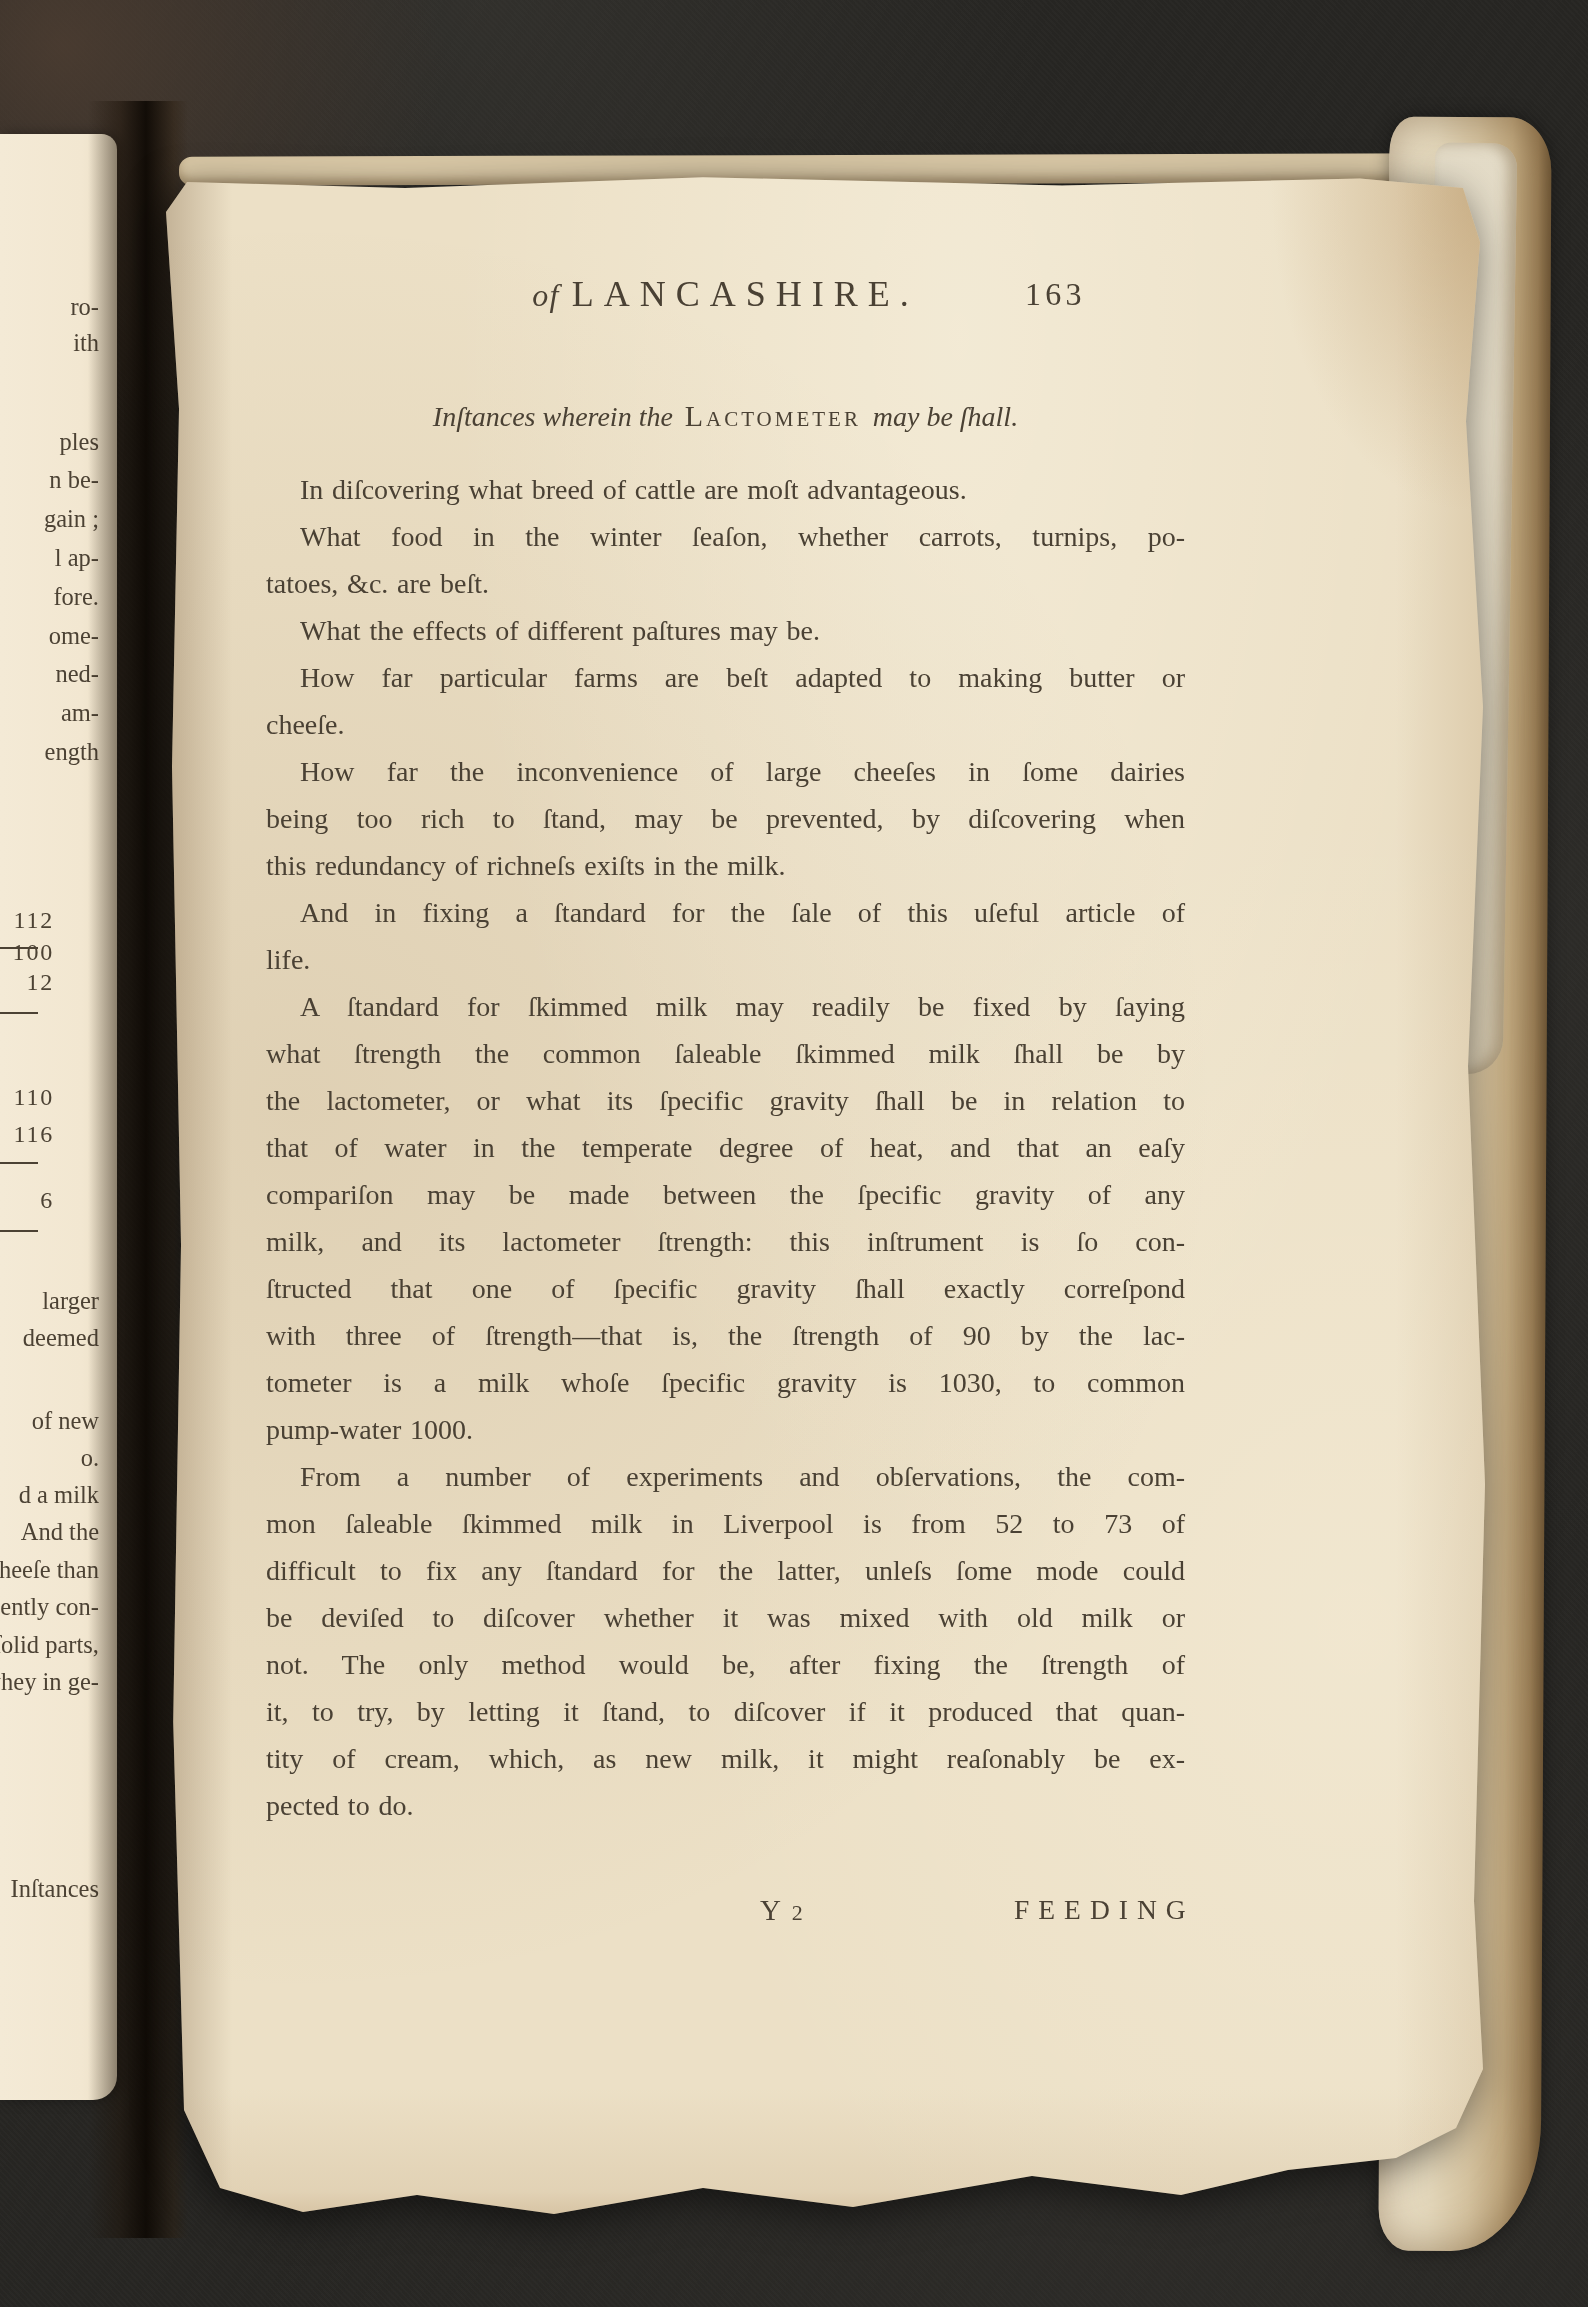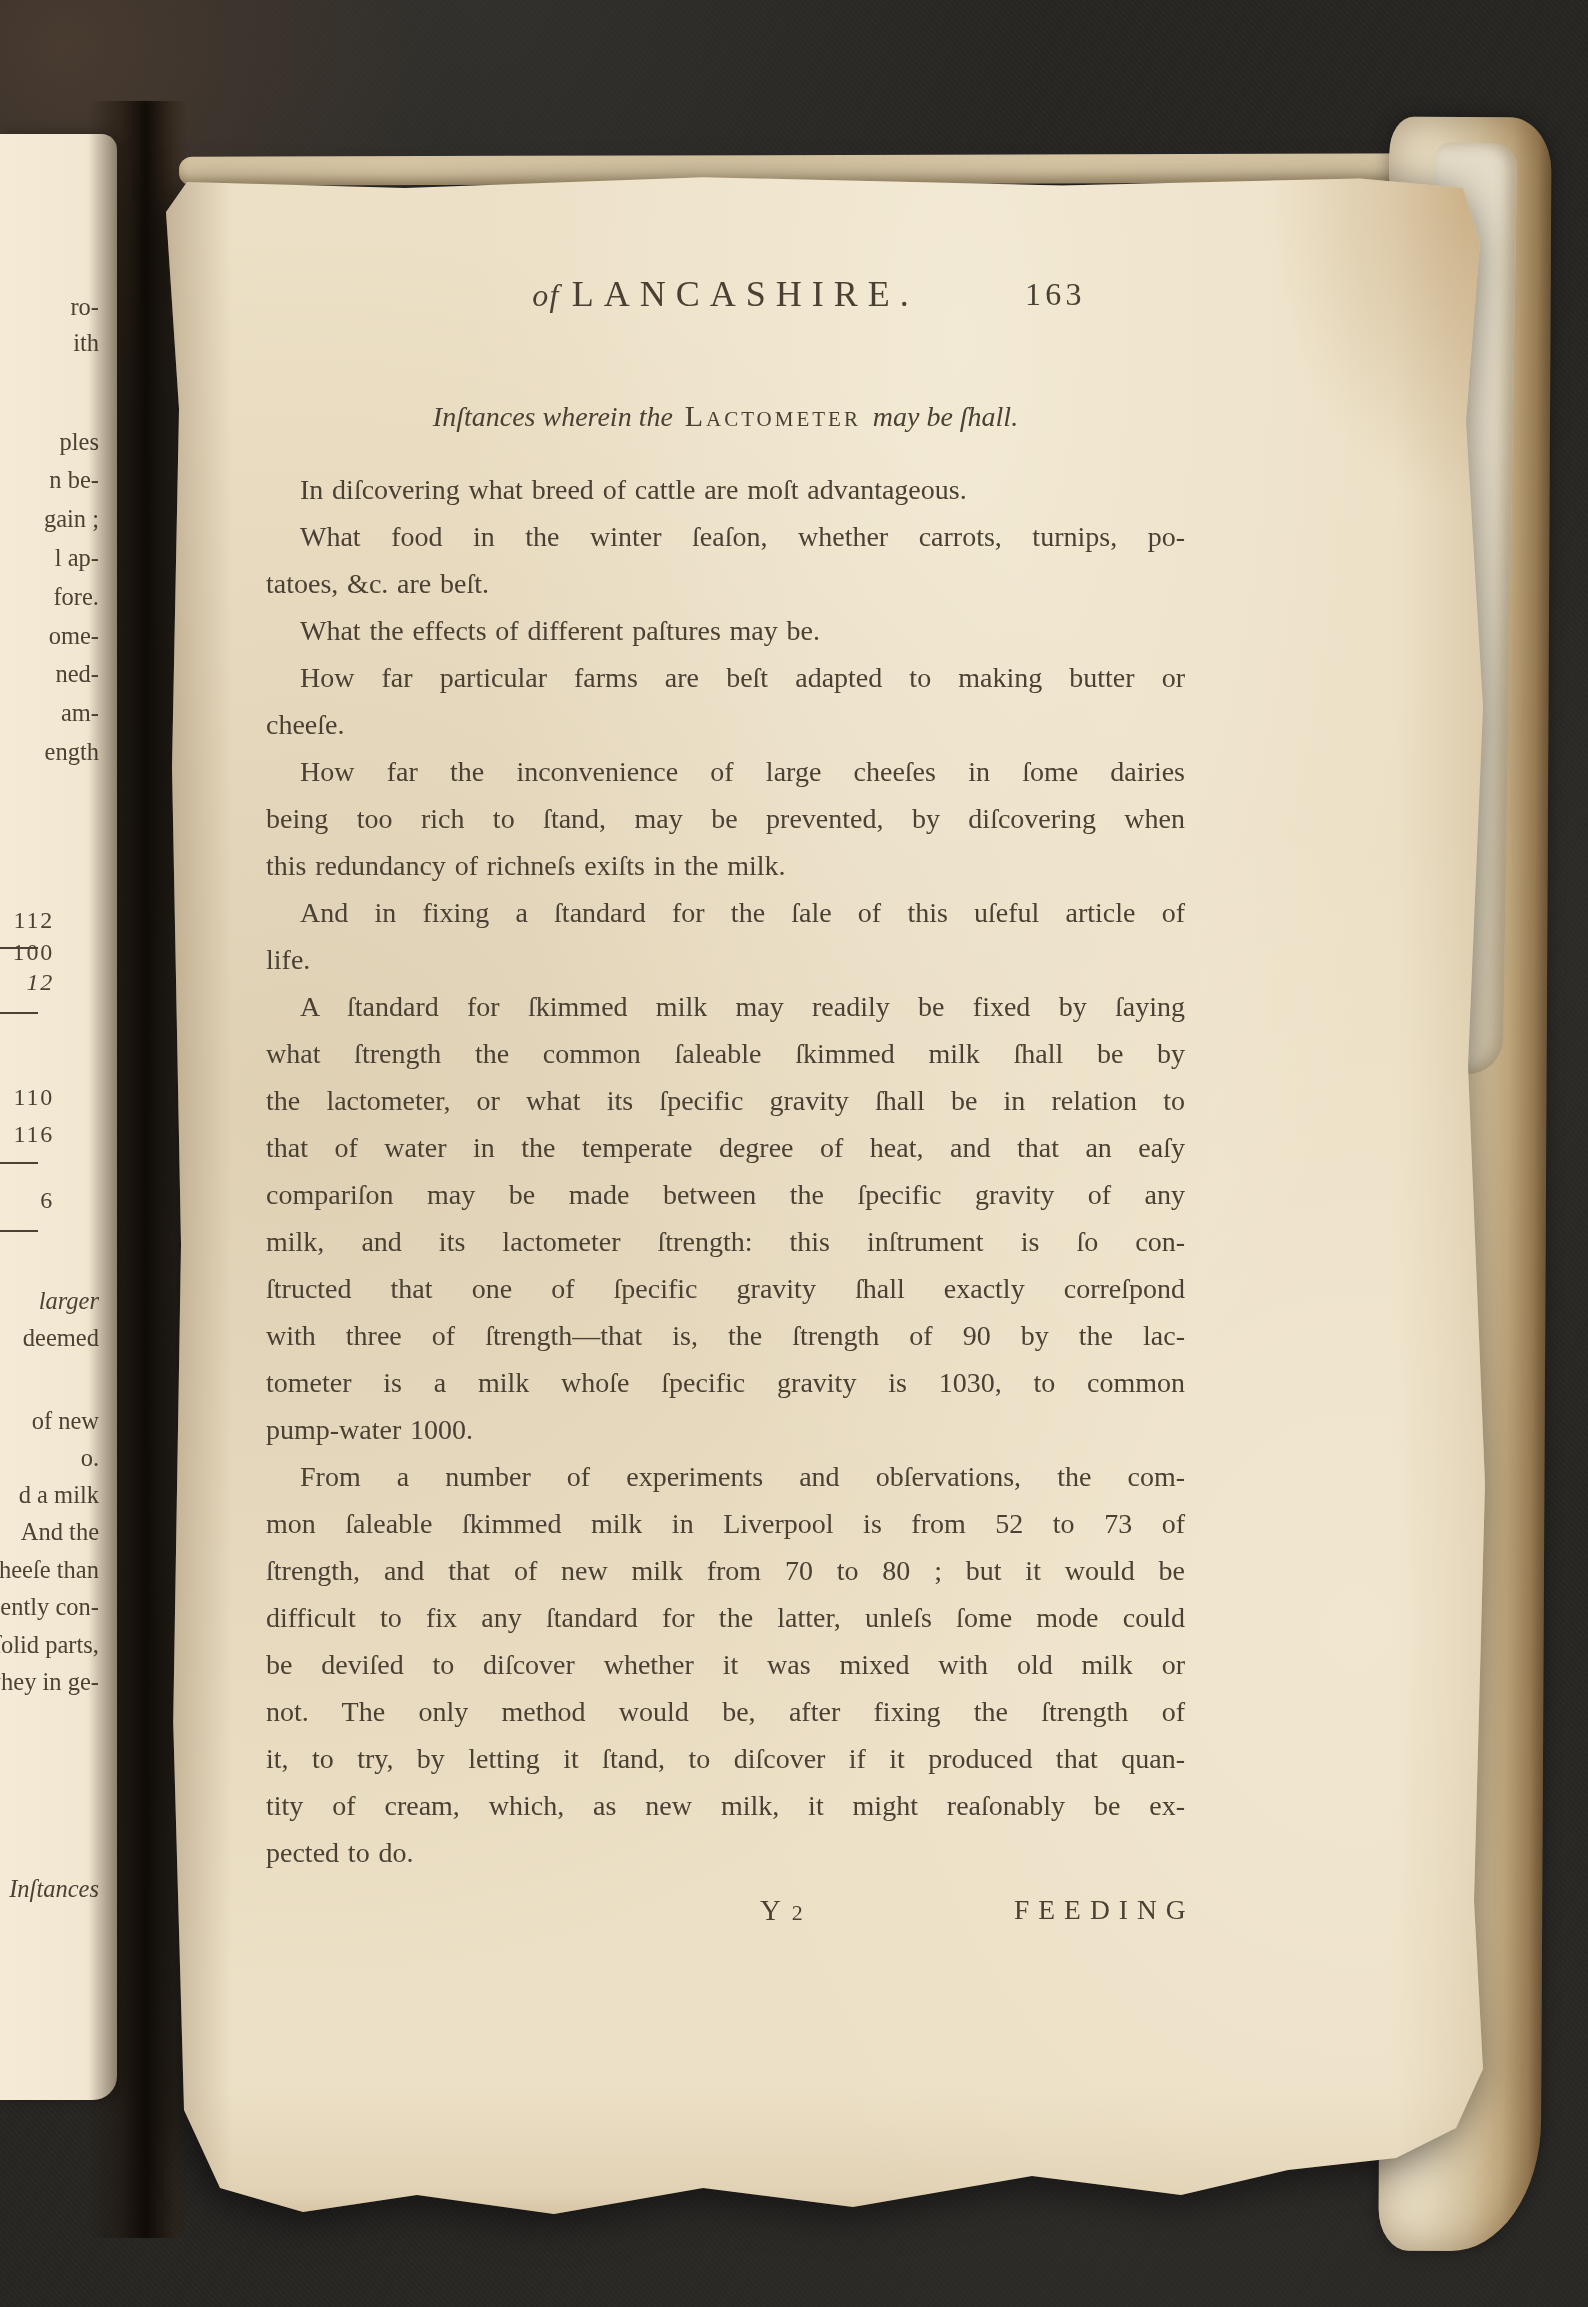--- a/index.html
+++ b/index.html
@@ -21,21 +21,21 @@
   
   .facing-page{
     position:absolute;left:0;top:134px;width:117px;height:1966px;
     background:linear-gradient(90deg,#f4ead6 0%,#f2e7d1 70%,#e9dcc2 100%);
     border-radius:0 15.5px 24px 0;
     box-shadow:3.6px 0 13px rgba(0,0,0,.35);
   }
   .facing-frags{position:absolute;inset:0;font-size:24.5px;color:#4c4234;}
   .frag{position:absolute;right:18px;white-space:nowrap;line-height:1;}
   .frag.num{right:63px;font-size:24px;letter-spacing:1.8px;}
-  .frag.it{font-style:italic;}
+  .frag.it{}
   .frag.rule{left:-7.2px;right:auto;width:45px;height:0;border-top:2.4px solid #4c4234;}
   
   .gutter{
     position:absolute;left:88px;top:101px;width:100px;height:2137px;
     background:linear-gradient(90deg, rgba(30,20,10,0) 0%, rgba(28,18,8,.5) 32%,
                rgba(14,9,4,.92) 58%, rgba(44,30,14,.4) 86%, rgba(44,30,14,0) 100%);
   }
   
   .under-stack{
     position:absolute;left:1384px;top:117px;width:162px;height:2134px;
@@ -201,21 +201,20 @@
             <div class="line">compariſon may be made between the ſpecific gravity of any</div>
             <div class="line">milk, and its lactometer ſtrength: this inſtrument is ſo con-</div>
             <div class="line">ſtructed that one of ſpecific gravity ſhall exactly correſpond</div>
             <div class="line">with three of ſtrength—that is, the ſtrength of 90 by the lac-</div>
             <div class="line">tometer is a milk whoſe ſpecific gravity is 1030, to common</div>
             <div class="line last">pump-water 1000.</div>
           </div>
           <div class="para">
             <div class="line first">From a number of experiments and obſervations, the com-</div>
             <div class="line">mon ſaleable ſkimmed milk in Liverpool is from 52 to 73 of</div>
-            <div class="line">ſtrength, and that of new milk from 70 to 80 ; but it would be</div>
             <div class="line">difficult to fix any ſtandard for the latter, unleſs ſome mode could</div>
             <div class="line">be deviſed to diſcover whether it was mixed with old milk or</div>
             <div class="line">not. The only method would be, after fixing the ſtrength of</div>
             <div class="line">it, to try, by letting it ſtand, to diſcover if it produced that quan-</div>
             <div class="line">tity of cream, which, as new milk, it might reaſonably be ex-</div>
             <div class="line last">pected to do.</div>
           </div>
         </div>
 
       <div class="footer">

